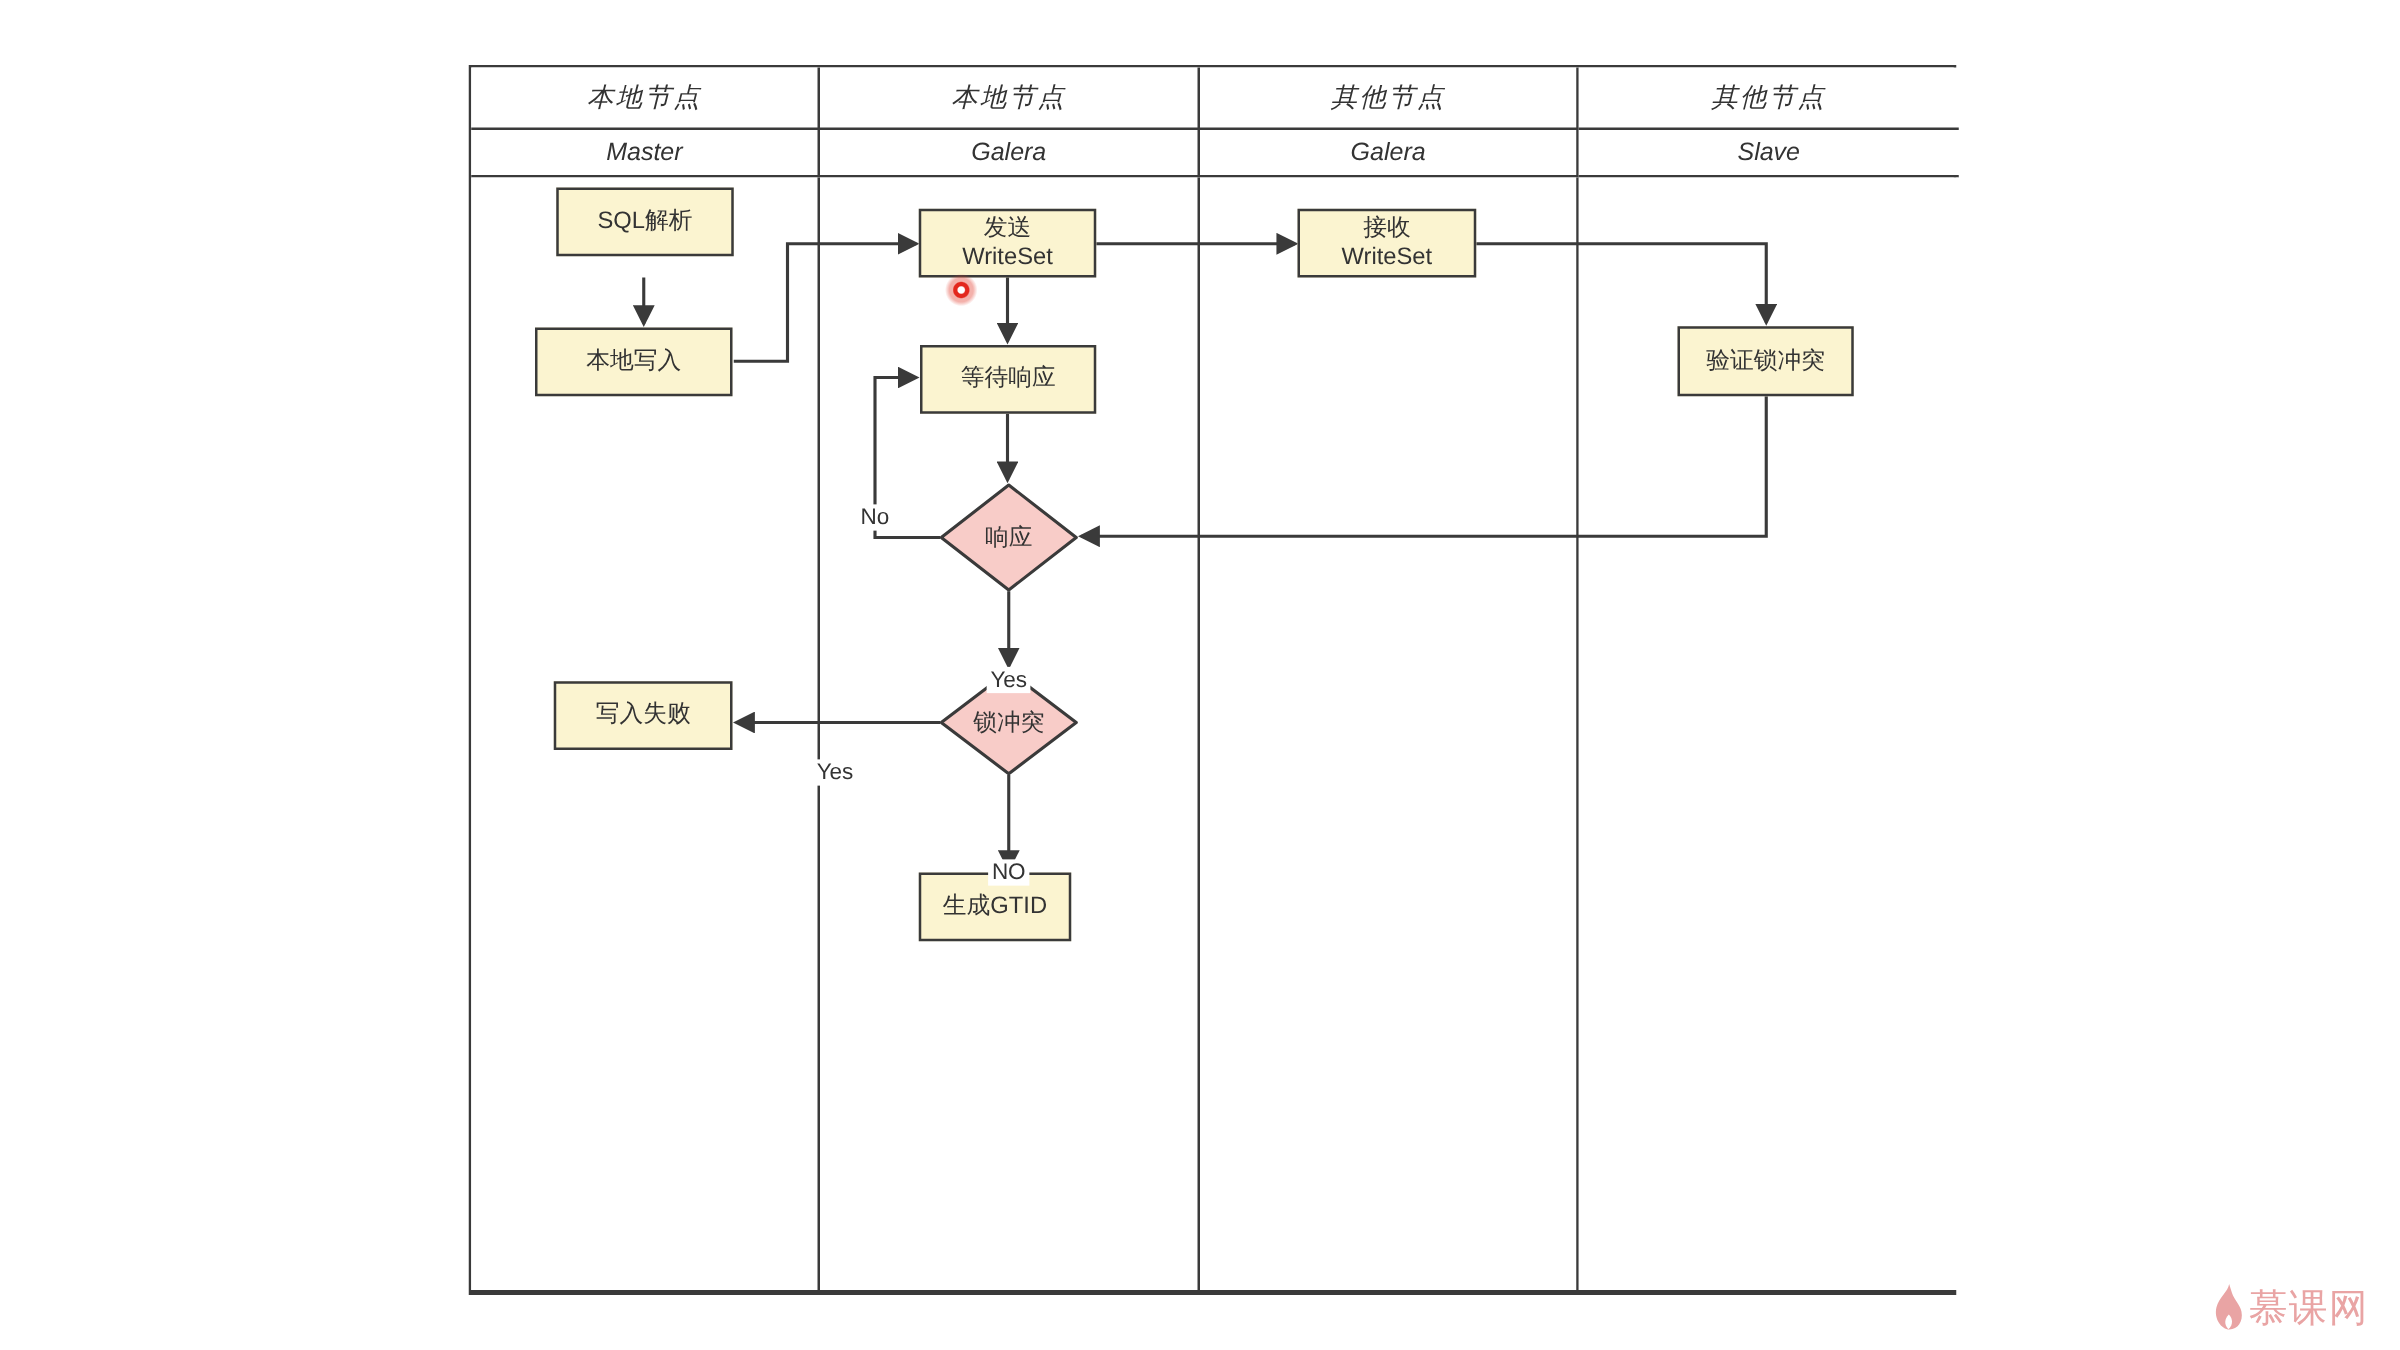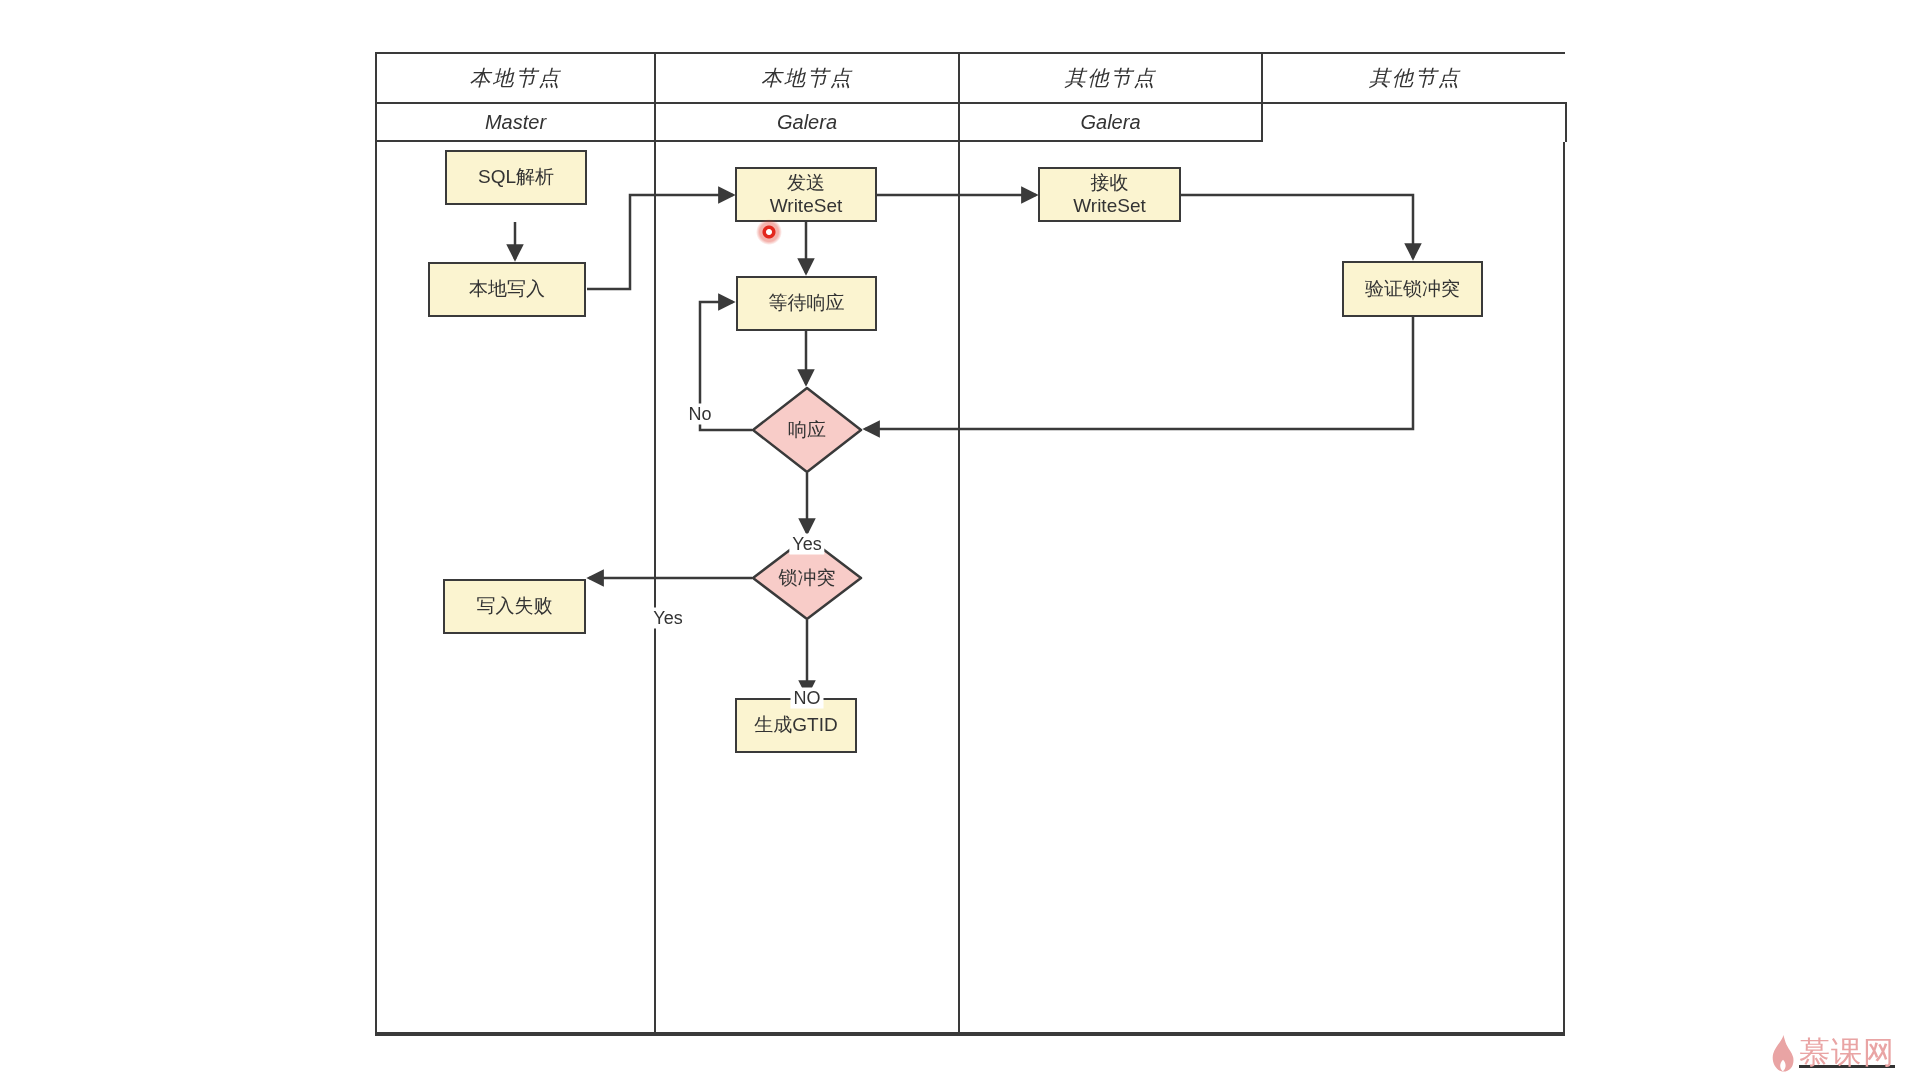--- a/index.html
+++ b/index.html
@@ -67,21 +67,21 @@
     background:radial-gradient(circle,
       #ffffff 0 2.5px,
       var(--cursor) 3.5px 6px,
       rgba(227,60,45,0.40) 7px 9.5px,
       rgba(227,60,45,0.0) 13px);
   }
 
   
   .watermark{
     position:absolute;left:1769px;top:1026px;height:48px;
-    display:flex;align-items:flex-end;gap:3px;text-decoration:underline;
+    display:flex;align-items:flex-start;gap:3px;
   }
   .watermark-text{font-size:31px;color:var(--watermark);letter-spacing:1px;}
 </style>
 </head>
 <body>
 
 <div class="stage">
 
   <div class="swimlanes">
 
@@ -99,20 +99,23 @@
     </div>
 
     <div class="lane-cell">
       <span class="lane-role">Master</span>
     </div>
     <div class="lane-cell">
       <span class="lane-role">Galera</span>
     </div>
     <div class="lane-cell">
       <span class="lane-role">Galera</span>
+    </div>
+    <div class="lane-cell last-col">
+      <span class="lane-role">Slave</span>
     </div>
 
     <div class="lane-cell body"></div>
     <div class="lane-cell body"></div>
     <div class="lane-cell body"></div>
     <div class="lane-cell body last-col"></div>
   </div>
 
   <svg class="connector-layer" width="1920" height="1080" viewBox="0 0 1920 1080" xmlns="http://www.w3.org/2000/svg">
     <defs>
@@ -156,21 +159,21 @@
 
   <div class="node" style="left:1038px;top:167px;width:143px;height:55px;">
     <span>接收</span>
     <span>WriteSet</span>
   </div>
 
   <div class="node" style="left:1342px;top:261px;width:141px;height:56px;">
     <span>验证锁冲突</span>
   </div>
 
-  <div class="node" style="left:443px;top:579px;width:143px;height:55px;">
+  <div class="node" style="left:443px;top:545px;width:143px;height:55px;font-family:Liberation Mono, monospace;">
     <span>写入失败</span>
   </div>
 
   <div class="node" style="left:735px;top:698px;width:122px;height:55px;">
     <span>生成GTID</span>
   </div>
 
   <div class="decision-label" style="left:752px;top:388px;width:110px;height:84px;">
     <span>响应</span>
   </div>

